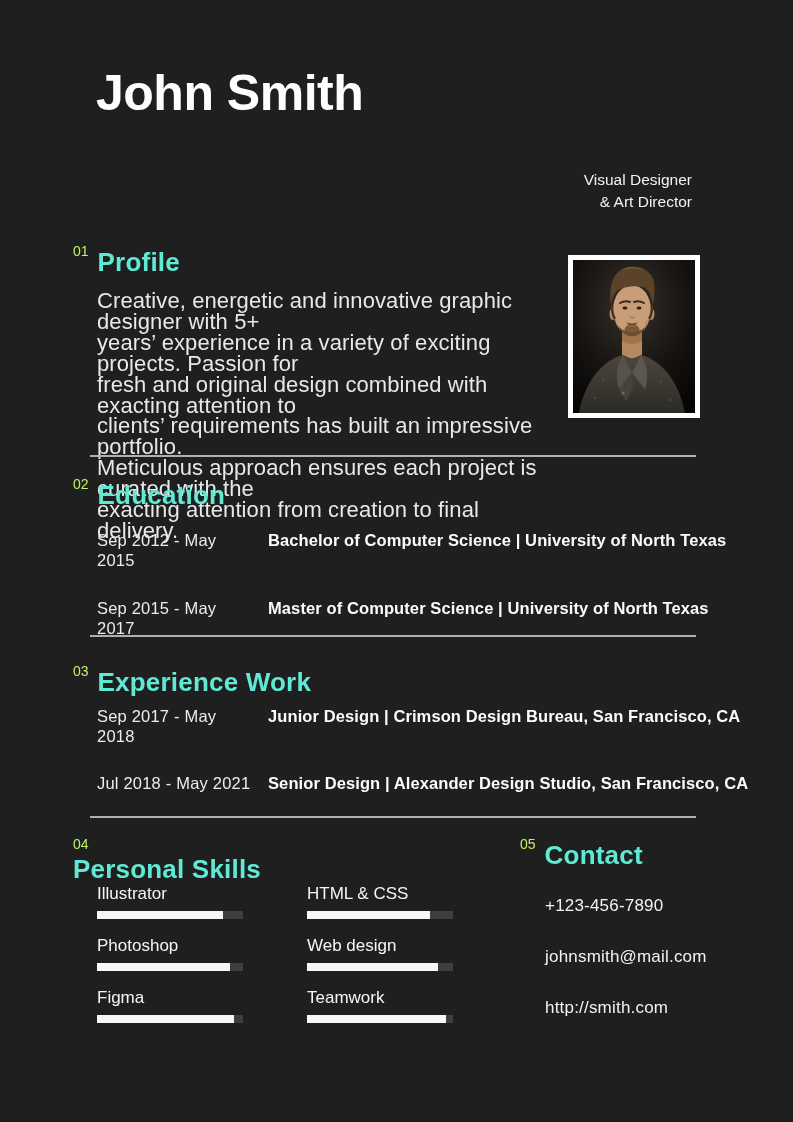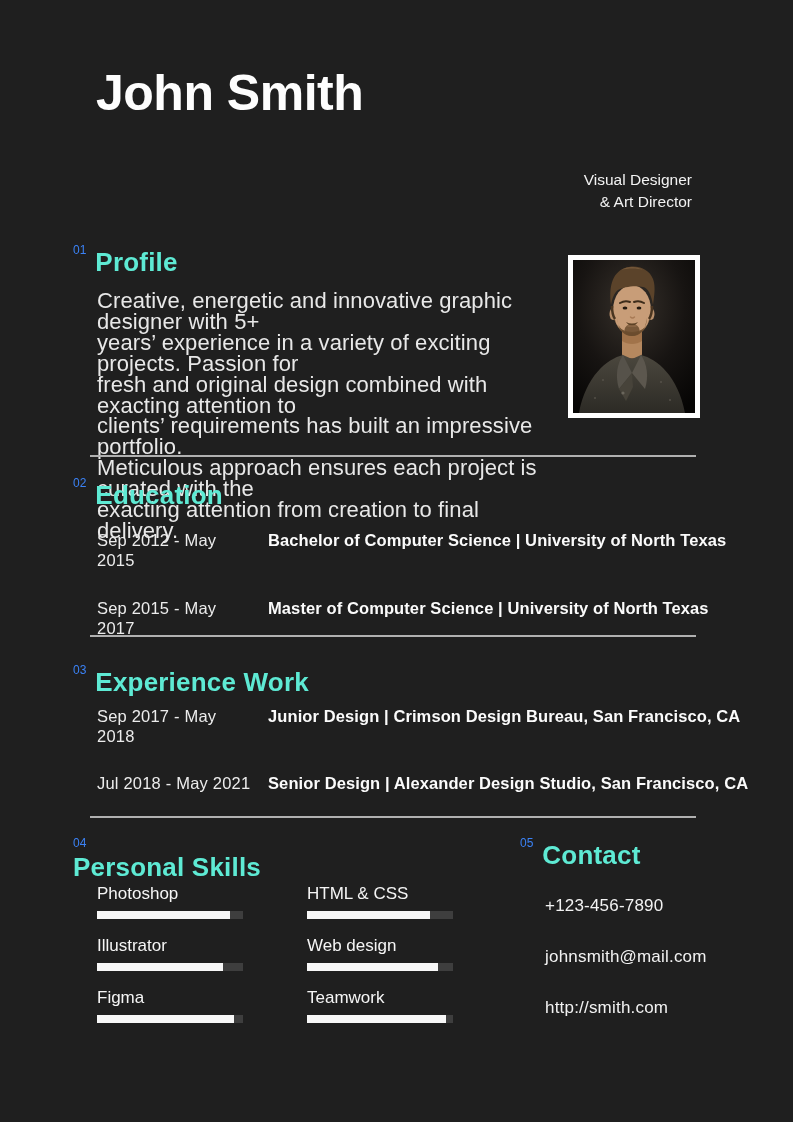--- a/index.html
+++ b/index.html
@@ -23,21 +23,21 @@
     letter-spacing:0.3px;color:#f3f3f3;
   }
   .tagline{
     position:absolute;right:101px;top:169px;
     text-align:right;font-size:15.5px;line-height:22px;
     font-weight:500;color:#f2f2f2;
   }
   
   .sec-head{position:absolute;display:flex;align-items:flex-start;}
   .sec-num{
-    font-size:12px;font-weight:500;color:#3b82f6;
+    font-size:14px;font-weight:500;color:#bef264;
     margin-right:9px;transform:translateY(-5px);line-height:1;
   }
   .sec-title{
     font-size:26px;font-weight:700;color:#5eead4;
     line-height:1;letter-spacing:0.2px;
   }
   
   .profile-body{
     position:absolute;left:97px;top:291px;width:445px;
     font-size:22px;line-height:20.9px;font-weight:400;
@@ -180,29 +180,29 @@
     </div>
 
   <div class="divider div-3"></div>
 
   <div class="sec-head" style="left:73px;top:842px;flex-direction:column;">
     <span class="sec-num">04</span>
     <span class="sec-title">Personal Skills</span>
   </div>
   <div class="skills-col col-left" id="skills-left">
       <div class="skill">
+        <div class="skill-label">Illustrator</div>
+        <div class="skill-track">
+          <div class="skill-fill" style="width: 86%;"></div>
+        </div>
+      </div>
+      <div class="skill">
         <div class="skill-label">Photoshop</div>
         <div class="skill-track">
           <div class="skill-fill" style="width: 91%;"></div>
-        </div>
-      </div>
-      <div class="skill">
-        <div class="skill-label">Illustrator</div>
-        <div class="skill-track">
-          <div class="skill-fill" style="width: 86%;"></div>
         </div>
       </div>
       <div class="skill">
         <div class="skill-label">Figma</div>
         <div class="skill-track">
           <div class="skill-fill" style="width: 94%;"></div>
         </div>
       </div>
     </div>
   <div class="skills-col col-right" id="skills-right">

